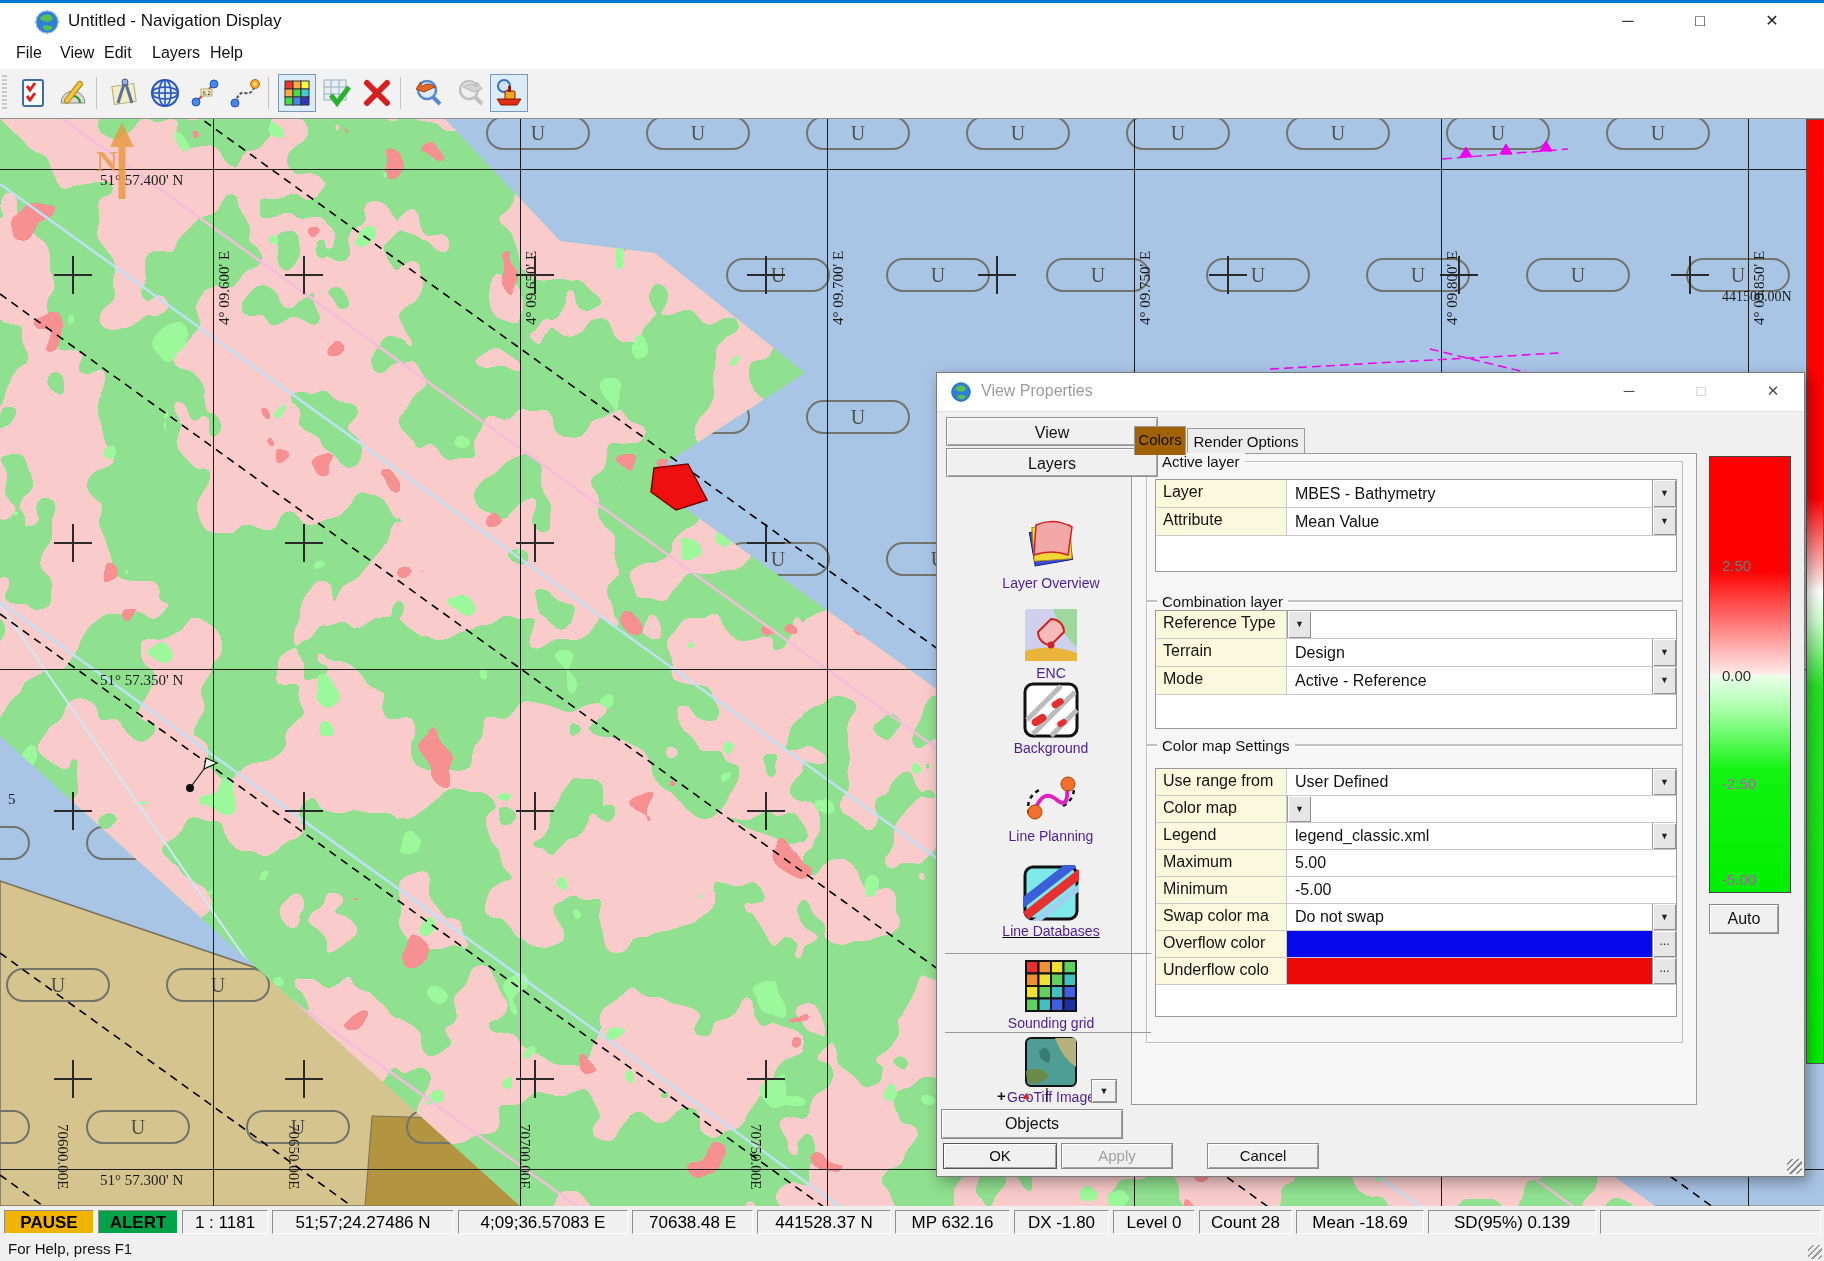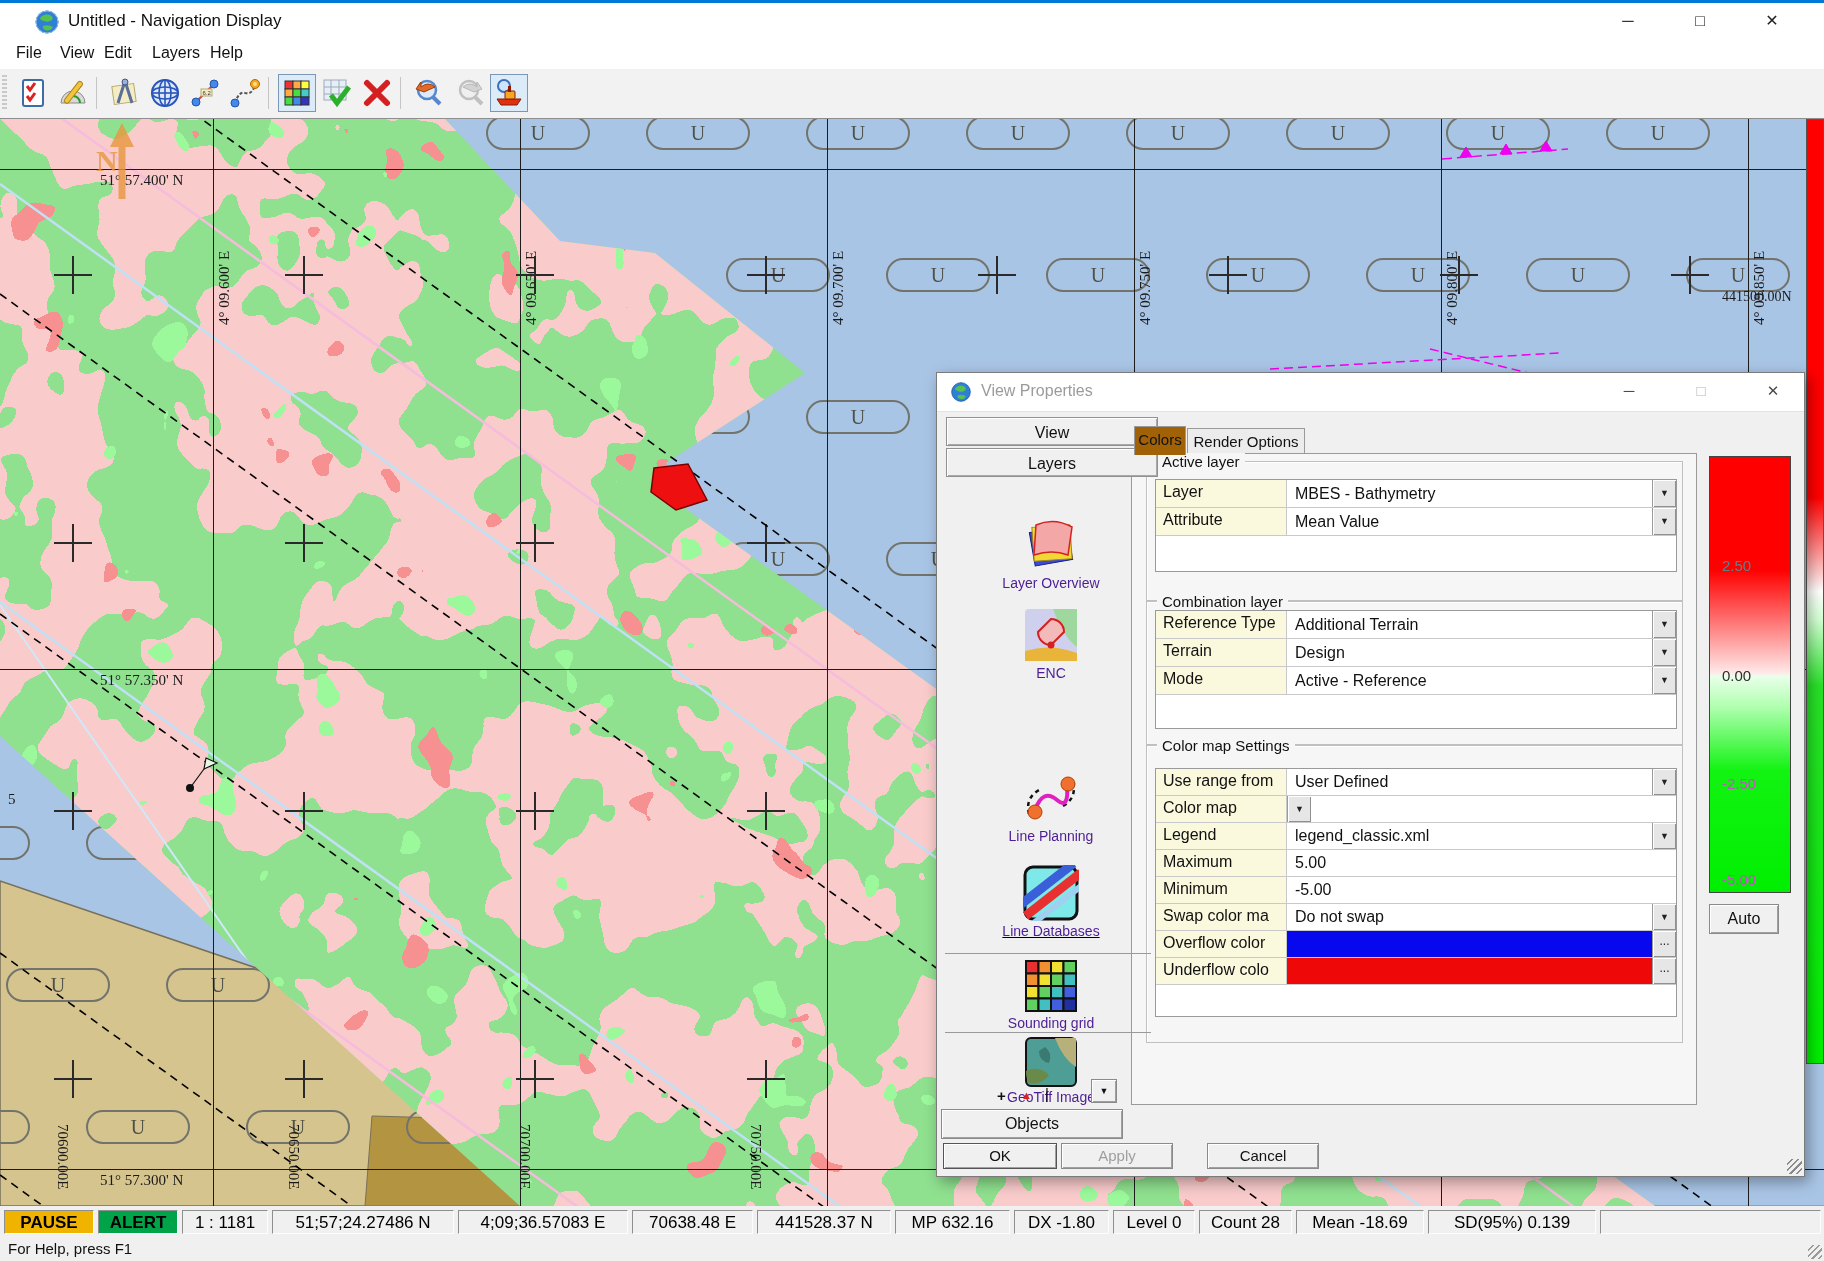--- a/index.html
+++ b/index.html
@@ -484,21 +484,20 @@
               <div class="pcell-value">Mean Value</div>
               <div class="ddbtn">▼</div>
             </div>
           </div>
         </div>
         <div class="groupbox" style="left: 209px; top: 228px; width: 535px; height: 142px;">
           <div class="grouptitle">Combination layer</div>
           <div class="pgrid" style="left: 8px; top: 8px; width: 520px; height: 117px;">
             <div class="prow" style="height: 28px;">
               <div class="pcell-label">Reference Type</div>
-              <div class="pcell-value">Additional Terrain</div>
               <div class="ddbtn">▼</div>
             </div>
             <div class="prow" style="height: 28px;">
               <div class="pcell-label">Terrain</div>
               <div class="pcell-value">Design</div>
               <div class="ddbtn">▼</div>
             </div>
             <div class="prow" style="height: 28px;">
               <div class="pcell-label">Mode</div>
               <div class="pcell-value">Active - Reference</div>
@@ -572,20 +571,33 @@
               <rect x="13" y="11" width="38" height="34" fill="#f2d835" stroke="#a08a10" transform="rotate(-4 32 28)"></rect>
               <path d="M16 10 Q34 2 52 12 L48 40 Q32 34 14 40 Z" fill="#f4a7a7" stroke="#d42020" stroke-width="1.5"></path>
             </svg></span><div class="lbl">Layer Overview</div></div>
         <div class="layer-item" style="top: 196px;"><span><svg width="56" height="56" viewBox="0 0 56 56">
               <rect x="2" y="2" width="52" height="52" rx="4" fill="#cfd0ee"></rect>
               <path d="M30 2 H54 V40 Q40 30 30 2Z" fill="#9fd89f"></path>
               <path d="M2 44 Q28 36 54 46 V54 H2Z" fill="#e8b43a"></path>
               <path d="M28 38 A13 13 0 0 1 15 25 L28 12 A13 13 0 0 1 41 25 Z" fill="#f4b9b9" stroke="#d42020" stroke-width="2"></path>
               <circle cx="28" cy="38" r="3.5" fill="#d42020"></circle>
             </svg></span><div class="lbl">ENC</div></div>
+        <div class="layer-item" style="top: 271px;"><span><svg width="56" height="56" viewBox="0 0 56 56">
+              <rect x="2" y="2" width="52" height="52" rx="8" fill="#fff" stroke="#111" stroke-width="3"></rect>
+              <g stroke="#bbb" stroke-width="5">
+                <line x1="4" y1="38" x2="38" y2="4"></line>
+                <line x1="10" y1="52" x2="52" y2="10"></line>
+                <line x1="28" y1="54" x2="54" y2="28"></line>
+              </g>
+              <g fill="#e23030">
+                <rect x="8" y="34" width="16" height="8" rx="4" transform="rotate(-32 16 38)"></rect>
+                <rect x="28" y="18" width="13" height="7" rx="3.5" transform="rotate(-32 34 21)"></rect>
+                <rect x="34" y="38" width="10" height="6" rx="3" transform="rotate(-32 39 41)"></rect>
+              </g>
+            </svg></span><div class="lbl">Background</div></div>
         <div class="layer-item" style="top: 359px;"><span><svg width="56" height="56" viewBox="0 0 56 56">
               <path d="M6 44 Q2 28 16 20" fill="none" stroke="#111" stroke-width="2.5" stroke-dasharray="4 4"></path>
               <path d="M40 36 Q54 28 50 12" fill="none" stroke="#111" stroke-width="2.5" stroke-dasharray="4 4"></path>
               <path d="M12 40 Q20 18 34 30 Q46 40 44 16" fill="none" stroke="#e020c0" stroke-width="4"></path>
               <circle cx="12" cy="42" r="7" fill="#f07030" stroke="#b04000"></circle>
               <circle cx="45" cy="14" r="7" fill="#f07030" stroke="#b04000"></circle>
             </svg></span><div class="lbl">Line Planning</div></div>
         <div class="layer-item" style="top: 454px; text-decoration: underline;"><span><svg width="56" height="56" viewBox="0 0 56 56">
               <rect x="2" y="2" width="52" height="52" rx="8" fill="#7fe8e8" stroke="#111" stroke-width="3"></rect>
               <g transform="rotate(-38 28 28)">

